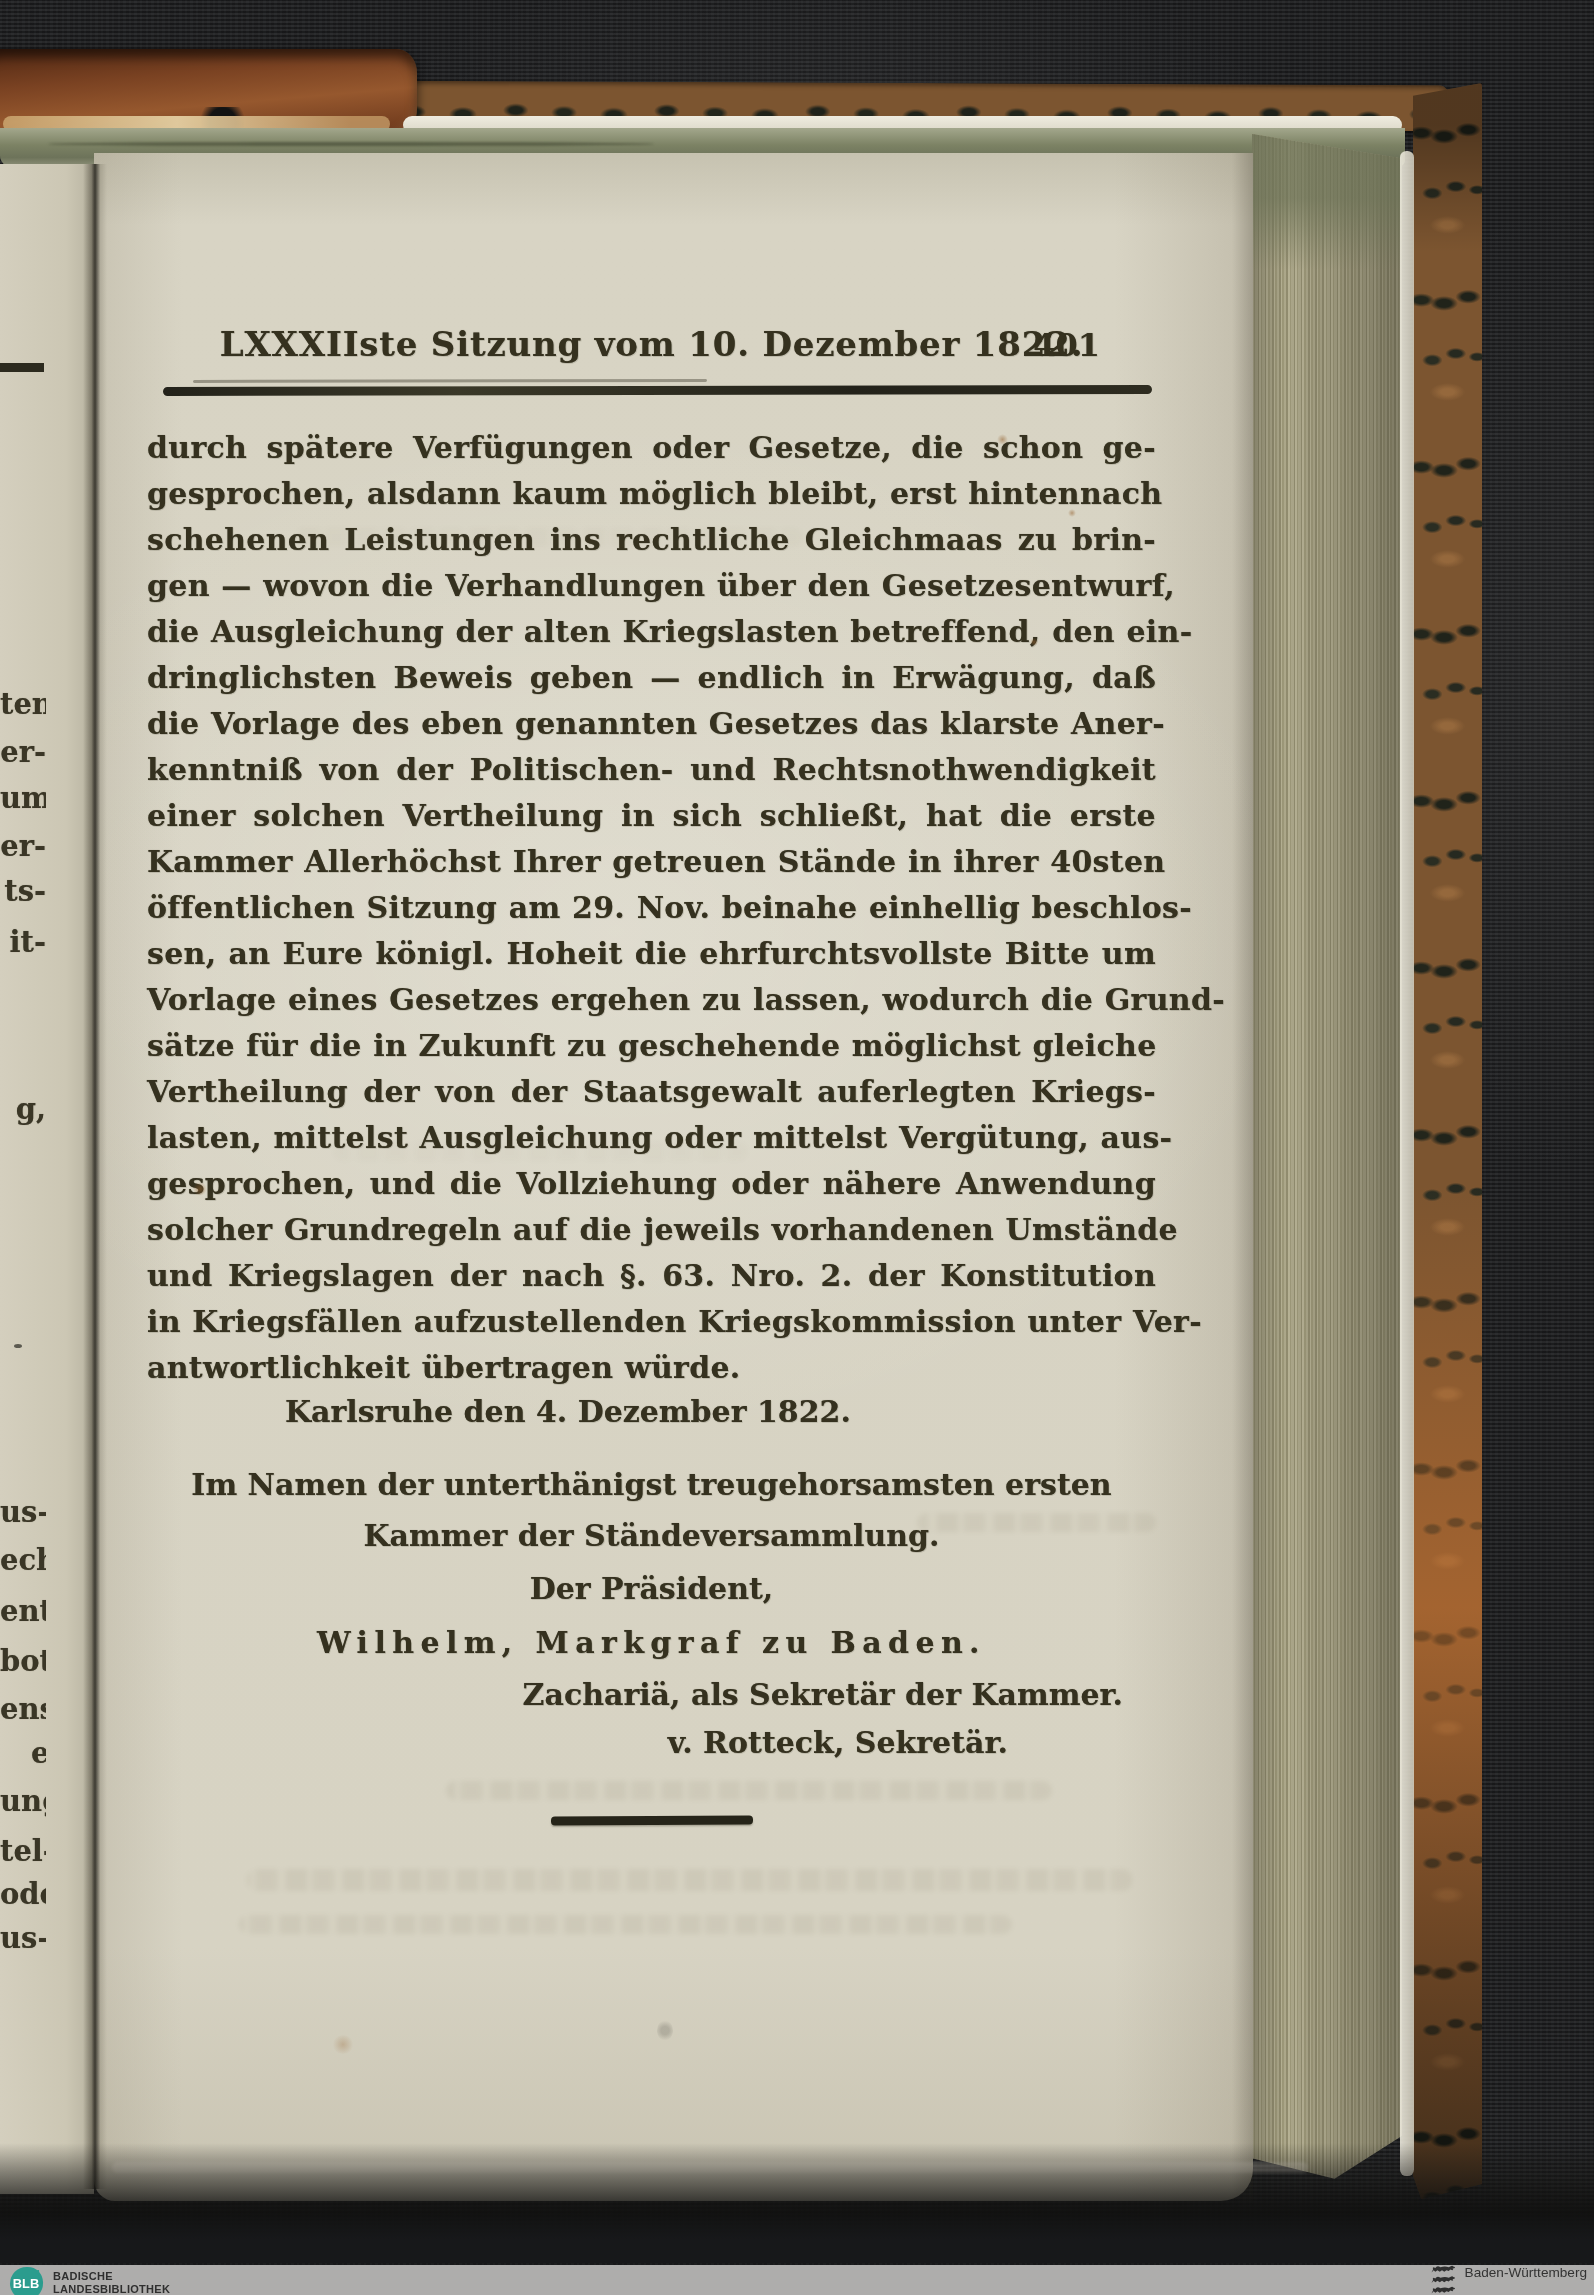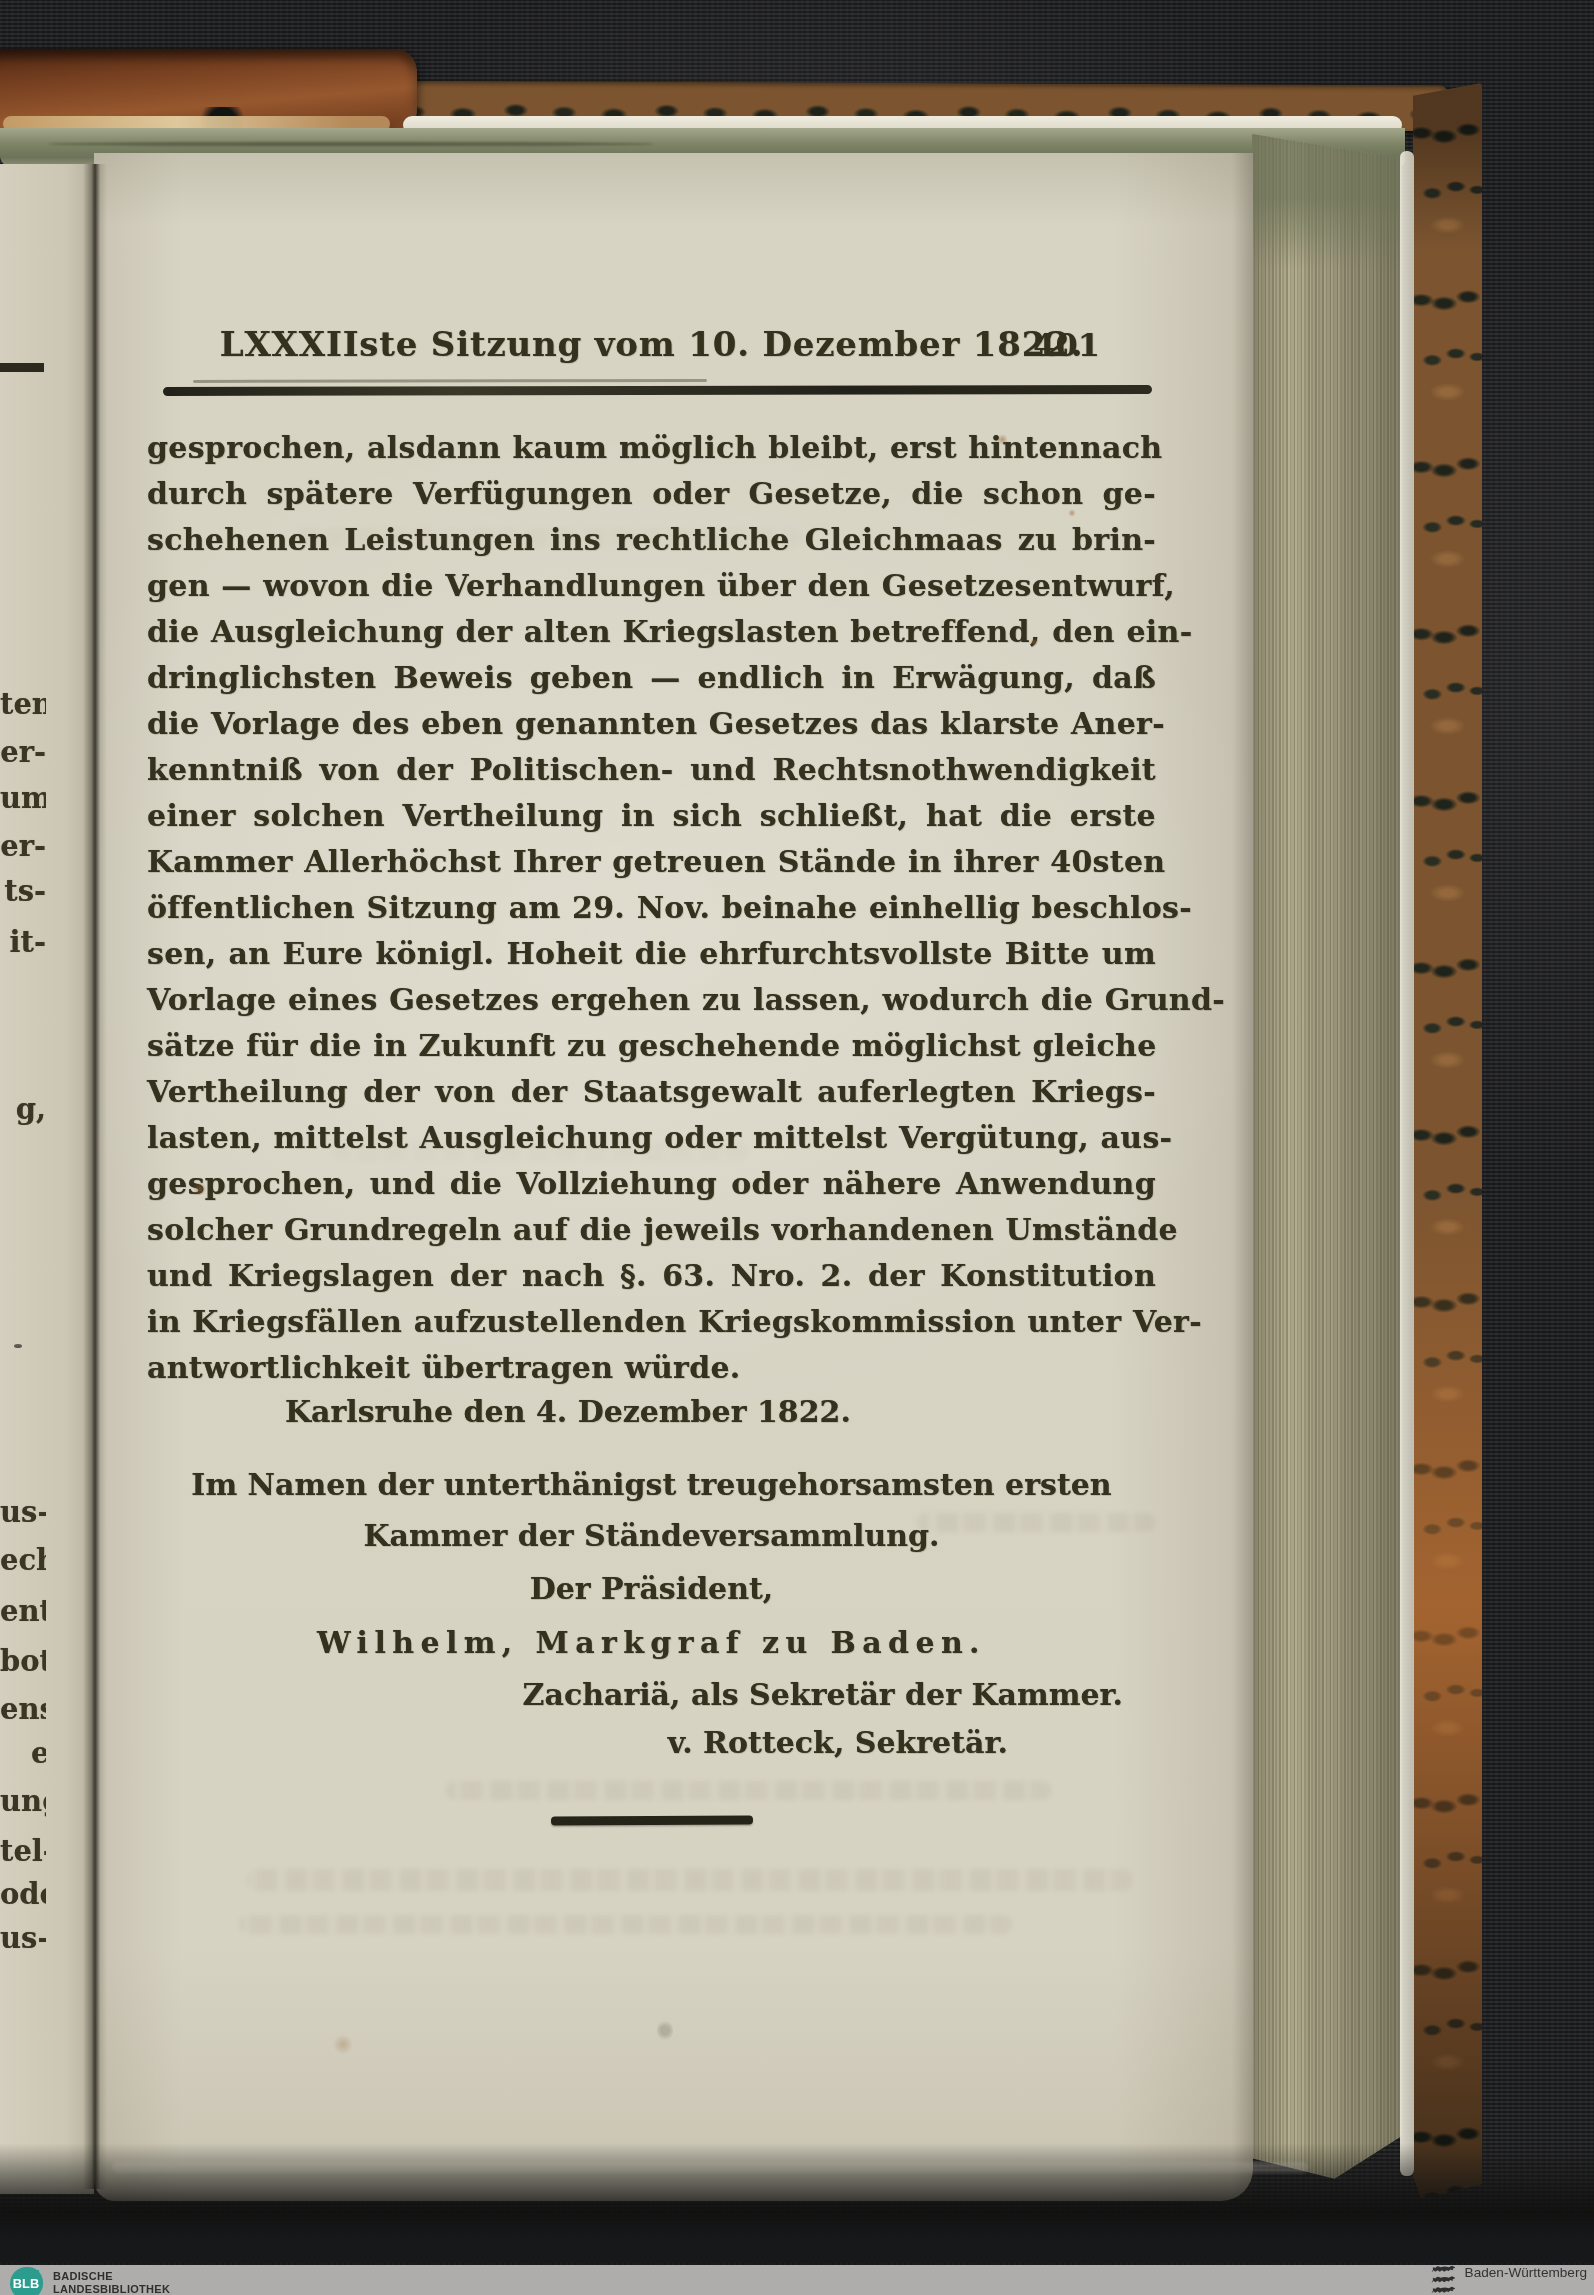--- a/index.html
+++ b/index.html
@@ -182,22 +182,22 @@
 
   <div class="page">
 
     <div class="header-row">
       <span class="ink header-title">LXXXIIste Sitzung vom 10. Dezember 1822.</span>
       <span class="ink page-number">401</span>
     </div>
     <div class="head-rule"></div>
 
     <div class="body-block">
+      <div class="ink bline">durch spätere Verfügungen oder Gesetze, die schon ge-</div>
       <div class="ink bline">gesprochen, alsdann kaum möglich bleibt, erst hintennach</div>
-      <div class="ink bline">durch spätere Verfügungen oder Gesetze, die schon ge-</div>
       <div class="ink bline">schehenen Leistungen ins rechtliche Gleichmaas zu brin-</div>
       <div class="ink bline">gen — wovon die Verhandlungen über den Gesetzesentwurf,</div>
       <div class="ink bline">die Ausgleichung der alten Kriegslasten betreffend, den ein-</div>
       <div class="ink bline">dringlichsten Beweis geben — endlich in Erwägung, daß</div>
       <div class="ink bline">die Vorlage des eben genannten Gesetzes das klarste Aner-</div>
       <div class="ink bline">kenntniß von der Politischen- und Rechtsnothwendigkeit</div>
       <div class="ink bline">einer solchen Vertheilung in sich schließt, hat die erste</div>
       <div class="ink bline">Kammer Allerhöchst Ihrer getreuen Stände in ihrer 40sten</div>
       <div class="ink bline">öffentlichen Sitzung am 29. Nov. beinahe einhellig beschlos-</div>
       <div class="ink bline">sen, an Eure königl. Hoheit die ehrfurchtsvollste Bitte um</div>

